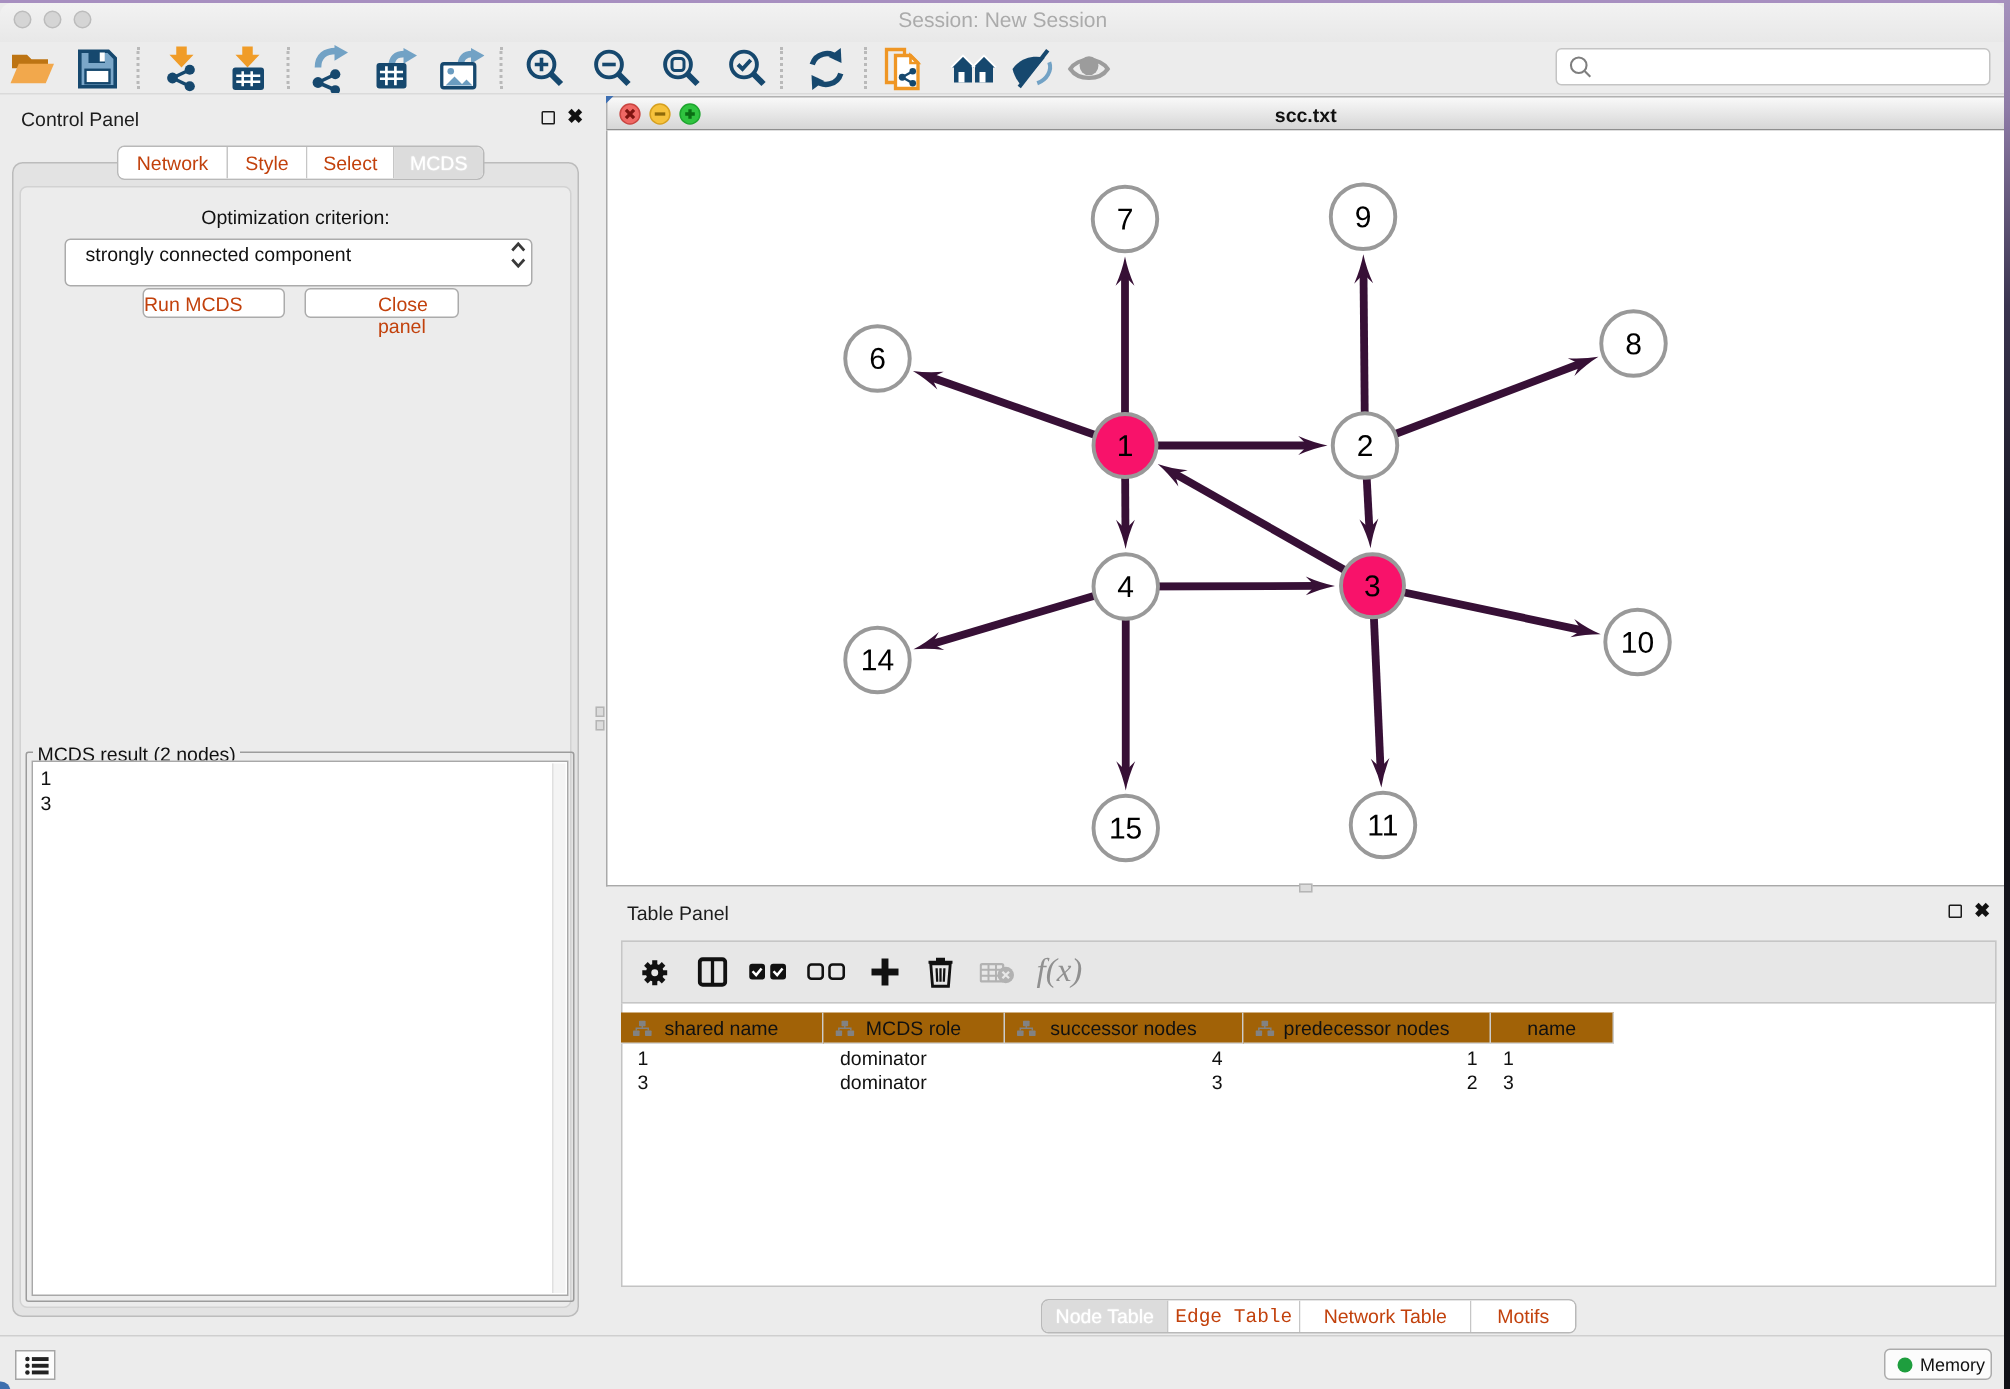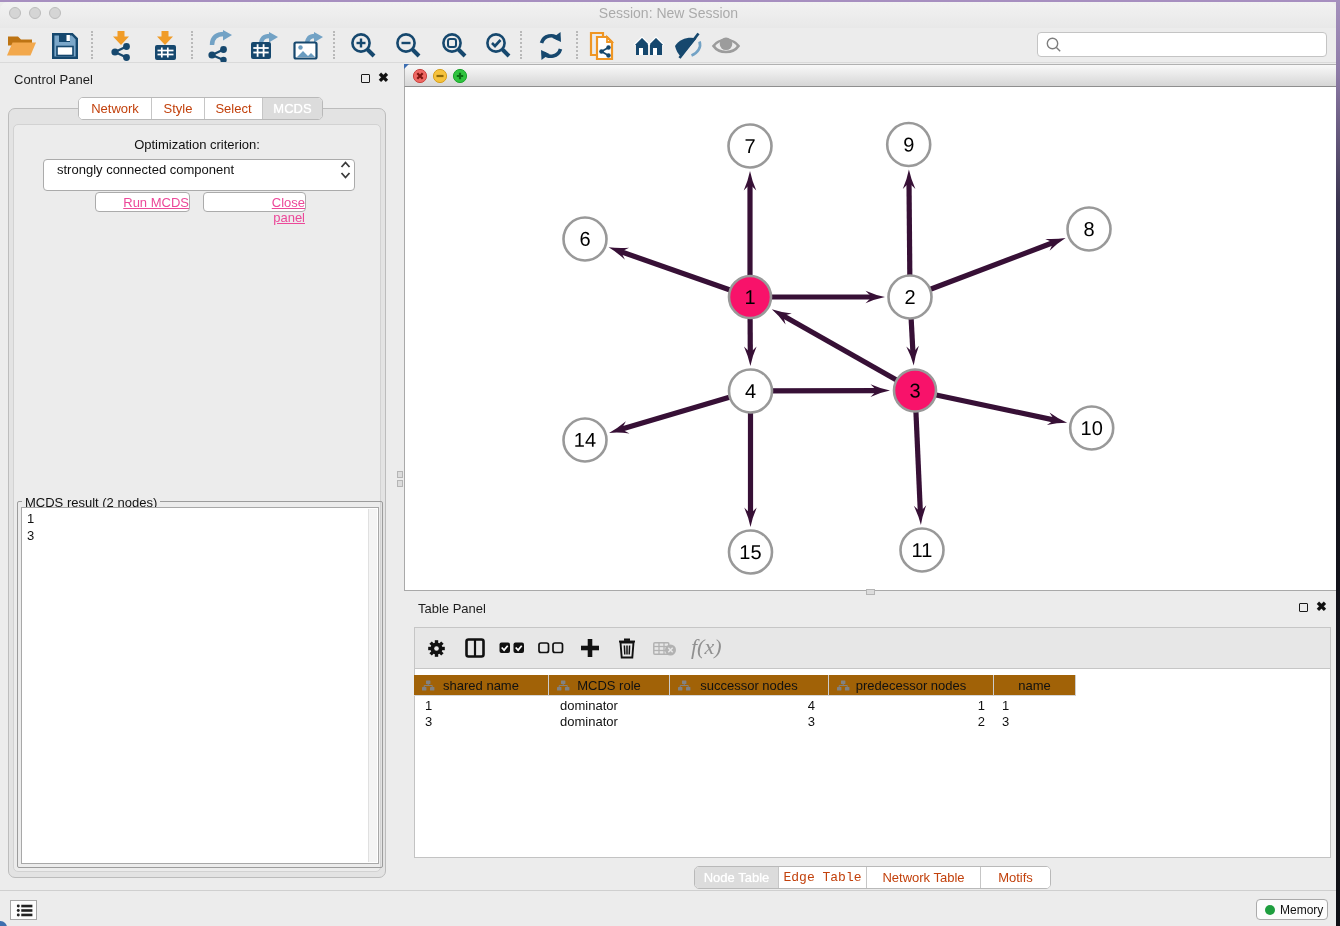--- a/index.html
+++ b/index.html
@@ -42,21 +42,21 @@
 .tab { font-size:13px; color:#c2410c; text-align:center; padding-top:3px; height:21px;
   border-right:1px solid #c6c6c6; background:#fff; }
 .tab:last-child { border-right:none; }
 .tab.sel { background:#dcdcdc; color:#fff; text-shadow:0 0 1px #fff; }
 #cp-tabs { left:78px; top:97px; }
 #opt-label { left:0; top:137px; width:394px; text-align:center; font-size:13px; color:#111; }
 #combo { left:43px; top:159px; width:312px; height:32px; background:#fff;
   border:1px solid #ababab; border-radius:4px; font-size:13px; color:#111;
   padding:2px 0 0 13px; }
 .btn { position:absolute; height:20px; background:#fff; border:1px solid #ababab;
-  border-radius:4px; font-size:13px; color:#ec4899; text-align:right; padding-top:2px;text-decoration:underline; }
+  border-radius:4px; font-size:13px; color:#c2410c; text-align:left; padding-top:2px; }
 
 #grp { left:17px; top:501px; width:366px; height:367px; border:1px solid #9c9c9c; border-radius:2px; }
 #grp-legend { left:22px; top:495px; background:#ececec; font-size:13px; color:#111; padding:0 3px; }
 #grp-area { left:21px; top:507px; width:358px; height:357px; background:#fff; border:1px solid #a8a8a8; }
 #grp-area .txt { position:absolute; left:5px; top:3px; font-size:13px; color:#111; line-height:16.5px; }
 #grp-sb { position:absolute; right:1px; top:1px; width:9px; height:353px; background:#f4f4f4; border-left:1px solid #e0e0e0; }
 
 #scc-title { left:404px; top:64px; width:933px; height:23px;
   background:linear-gradient(#f9f9f9,#d6d6d6); border:1px solid #b1b1b1; border-bottom:1px solid #8e8e8e; }
 #scc-canvas { left:404px; top:87px; width:933px; height:504px; background:#fff;
@@ -252,20 +252,21 @@
 
 <div class="abs" id="scc-title">
   <svg style="position:absolute;left:7px;top:3px" width="62" height="16" viewBox="0 0 62 16">
   <circle cx="8" cy="8" r="6.6" fill="#ef6864" stroke="#c94540" stroke-width="1"></circle>
   <path d="M5.3,5.3 L10.7,10.7 M10.7,5.3 L5.3,10.7" stroke="#7e1410" stroke-width="2.2"></path>
   <circle cx="28" cy="8" r="6.6" fill="#f6c23c" stroke="#d6a01f" stroke-width="1"></circle>
   <path d="M24.5,8 h7" stroke="#8e6a09" stroke-width="2.2"></path>
   <circle cx="48" cy="8" r="6.6" fill="#2fc33f" stroke="#1da52e" stroke-width="1"></circle>
   <path d="M44.8,8 h6.4 M48,4.8 v6.4" stroke="#0a6e14" stroke-width="2.2"></path>
   </svg>
+  <div id="scc-text">scc.txt</div>
 </div>
 <div class="abs" id="scc-canvas">
   <svg id="graph" width="933" height="504" viewBox="0 0 933 504">
   <g stroke="#371036" stroke-width="5.2" fill="#371036">
   <line x1="345.0" y1="210.0" x2="345.0" y2="95.7"></line>
   <line x1="345.0" y1="210.0" x2="214.6" y2="164.2"></line>
   <line x1="345.0" y1="210.0" x2="468.3" y2="210.0"></line>
   <line x1="345.0" y1="210.0" x2="345.3" y2="267.3"></line>
   <line x1="505.0" y1="210.0" x2="504.0" y2="94.2"></line>
   <line x1="505.0" y1="210.0" x2="649.7" y2="155.0"></line>

